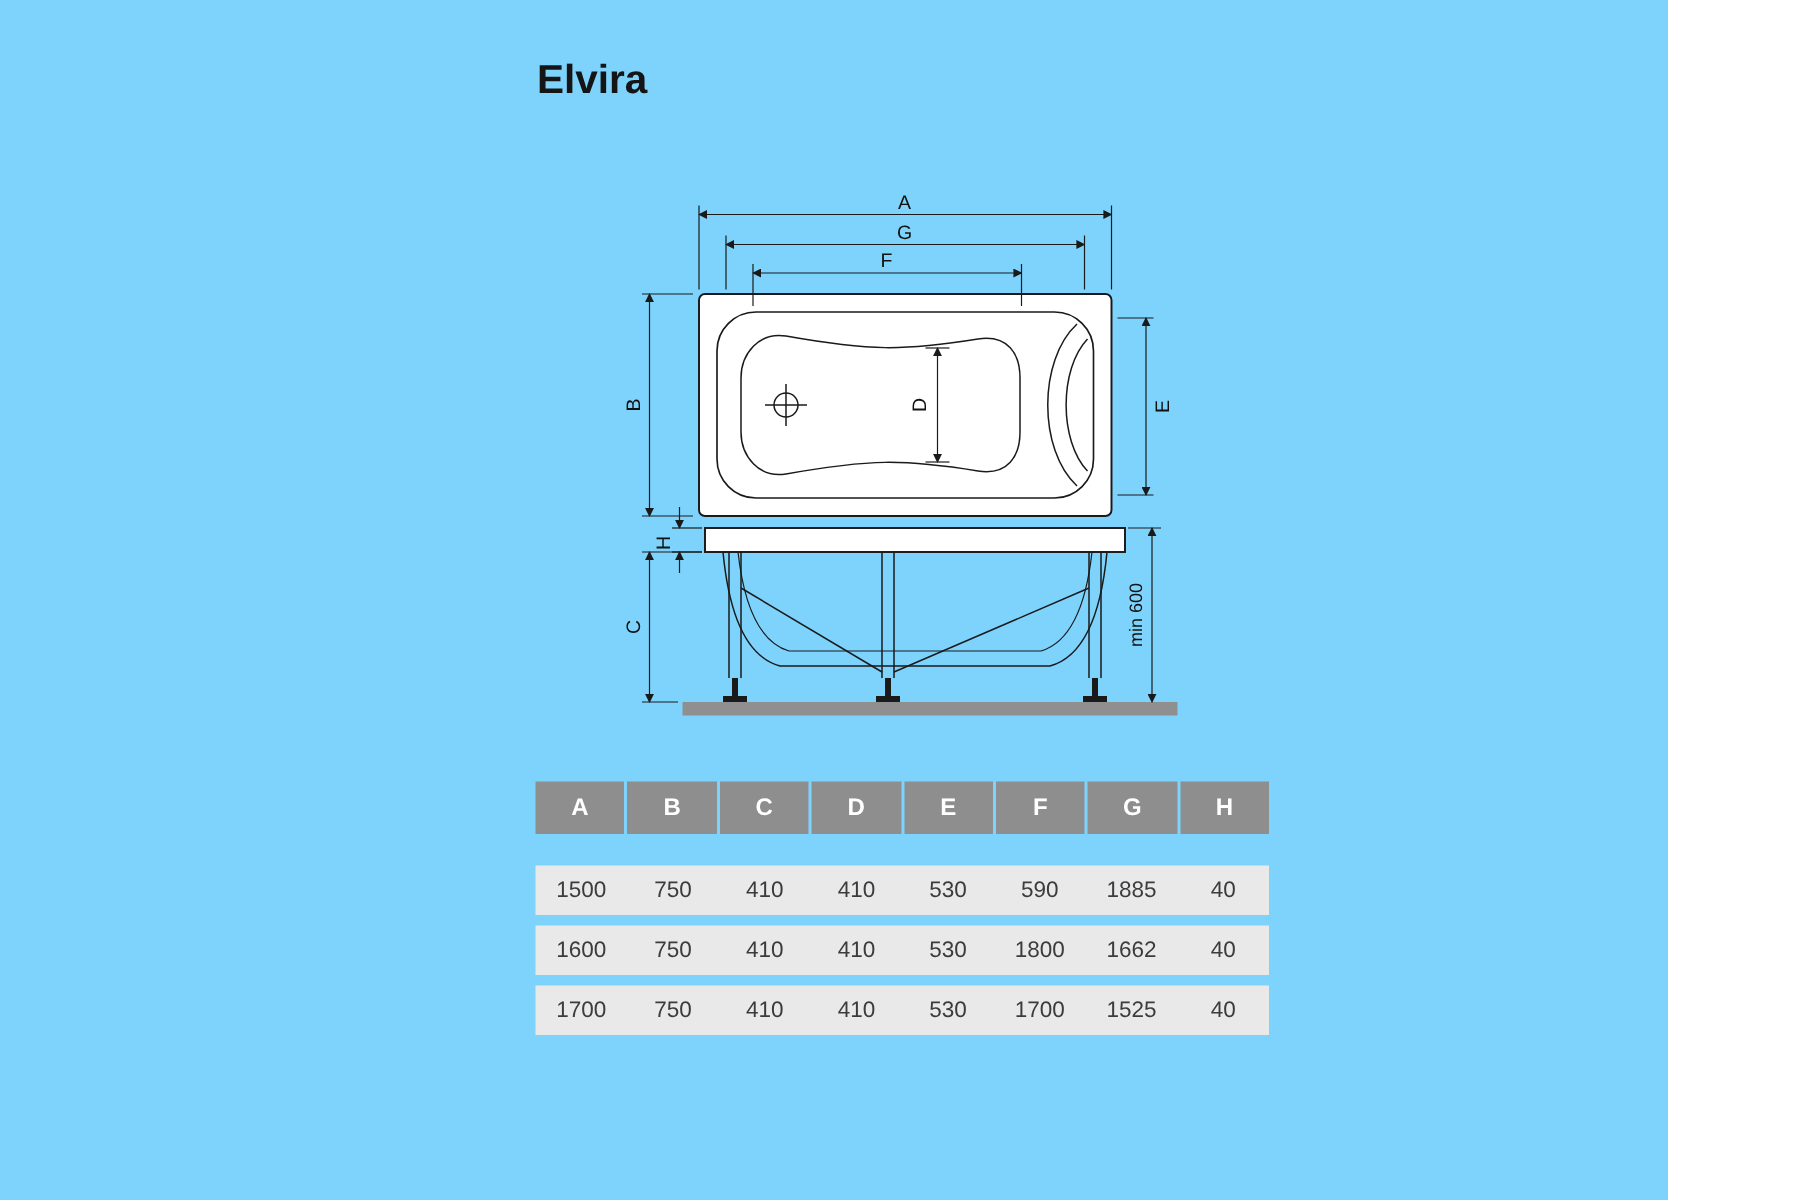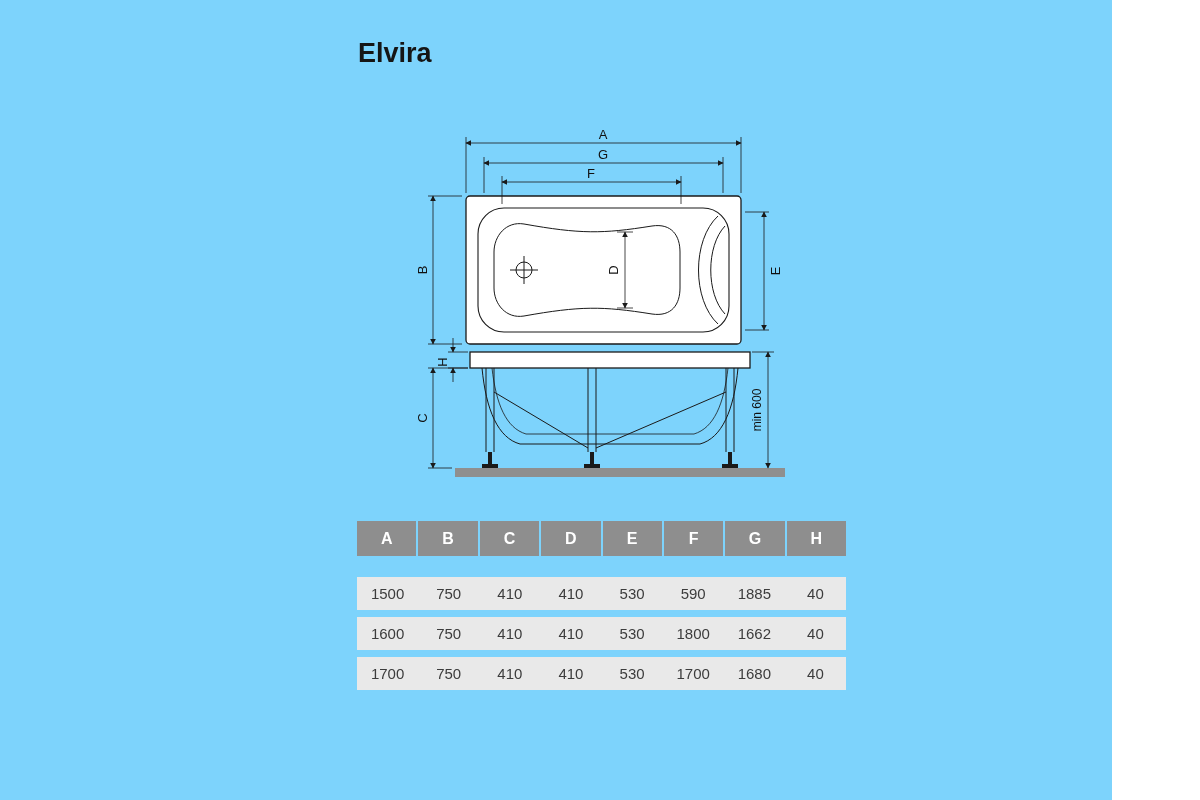--- a/index.html
+++ b/index.html
@@ -175,18 +175,18 @@
       <div class="cell">40</div>
     </div>
 
     <div class="t-row">
       <div class="cell">1700</div>
       <div class="cell">750</div>
       <div class="cell">410</div>
       <div class="cell">410</div>
       <div class="cell">530</div>
       <div class="cell">1700</div>
-      <div class="cell">1680</div>
+      <div class="cell">1525</div>
       <div class="cell">40</div>
     </div>
   </div>
 
 </div>
 
 </body></html>

